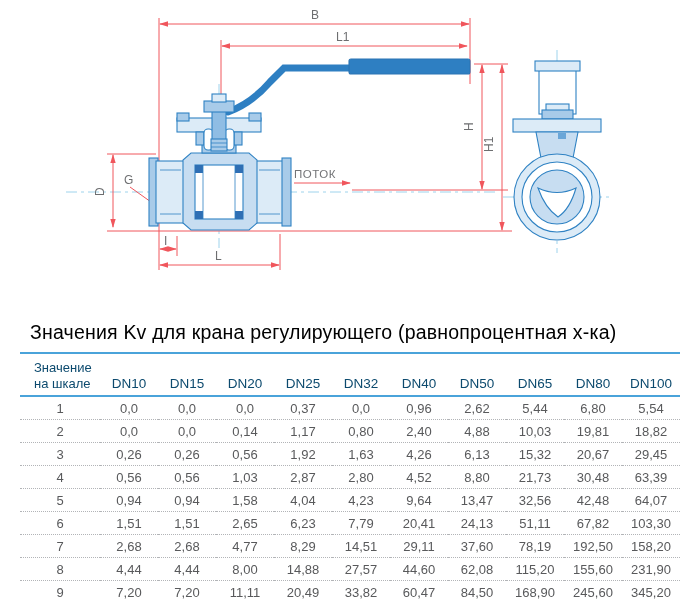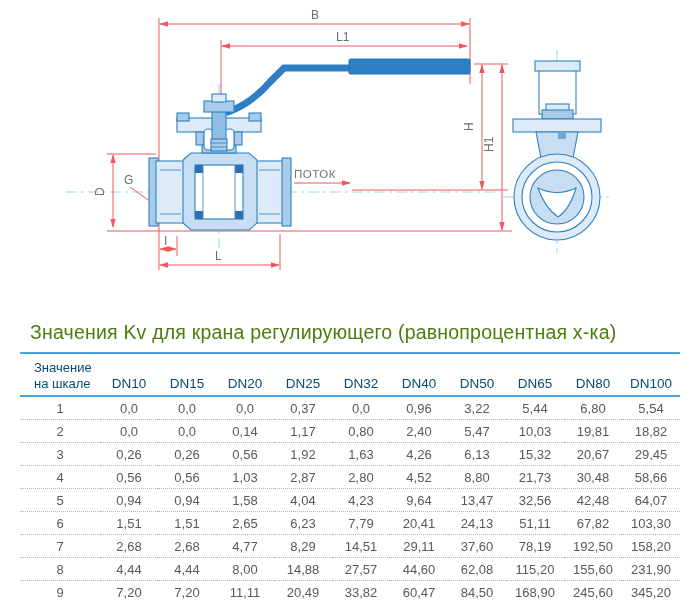--- a/index.html
+++ b/index.html
@@ -1,20 +1,20 @@
 <!DOCTYPE html>
 <html><head>
 <meta charset="utf-8">
 <style>
   html,body{margin:0;padding:0;background:#ffffff;}
   .page{position:relative;width:700px;height:602px;background:#ffffff;overflow:hidden;
         font-family:"Liberation Sans",sans-serif;}
   .drawing{position:absolute;left:0;top:0;}
   .section-title{position:absolute;left:30px;top:305px;font-size:19.5px;letter-spacing:.2px;
-        color:#4d7c0f;font-weight:normal;}
+        color:#000000;font-weight:normal;}
   .kv-wrap{position:absolute;left:20px;top:352px;width:660px;}
   table.kv{width:660px;border-collapse:collapse;table-layout:fixed;}
   table.kv thead th{border-top:2px solid #4aa3da;border-bottom:2px solid #4aa3da;
         color:#0c4a6e;font-size:13.5px;font-weight:normal;text-align:center;
         padding:6px 0 4px 0;vertical-align:bottom;}
   table.kv thead th.th-scale{text-align:left;padding-left:14px;line-height:1.2;font-size:13px;}
   table.kv col.c-scale{width:80px;}
   table.kv col.c-dn{width:58px;}
   table.kv tbody td{color:#58595b;font-size:13px;text-align:center;padding:4px 0 3px 0;
         border-bottom:1px dotted #b2b4b7;}
@@ -169,34 +169,34 @@
       </thead>
       <tbody>
           <tr>
             <td class="td-scale">1</td>
             <td>0,0</td>
             <td>0,0</td>
             <td>0,0</td>
             <td>0,37</td>
             <td>0,0</td>
             <td>0,96</td>
-            <td>3,22</td>
+            <td>2,62</td>
             <td>5,44</td>
             <td>6,80</td>
             <td>5,54</td>
           </tr>
           <tr>
             <td class="td-scale">2</td>
             <td>0,0</td>
             <td>0,0</td>
             <td>0,14</td>
             <td>1,17</td>
             <td>0,80</td>
             <td>2,40</td>
-            <td>5,47</td>
+            <td>4,88</td>
             <td>10,03</td>
             <td>19,81</td>
             <td>18,82</td>
           </tr>
           <tr>
             <td class="td-scale">3</td>
             <td>0,26</td>
             <td>0,26</td>
             <td>0,56</td>
             <td>1,92</td>
@@ -211,21 +211,21 @@
             <td class="td-scale">4</td>
             <td>0,56</td>
             <td>0,56</td>
             <td>1,03</td>
             <td>2,87</td>
             <td>2,80</td>
             <td>4,52</td>
             <td>8,80</td>
             <td>21,73</td>
             <td>30,48</td>
-            <td>58,66</td>
+            <td>63,39</td>
           </tr>
           <tr>
             <td class="td-scale">5</td>
             <td>0,94</td>
             <td>0,94</td>
             <td>1,58</td>
             <td>4,04</td>
             <td>4,23</td>
             <td>9,64</td>
             <td>13,47</td>

